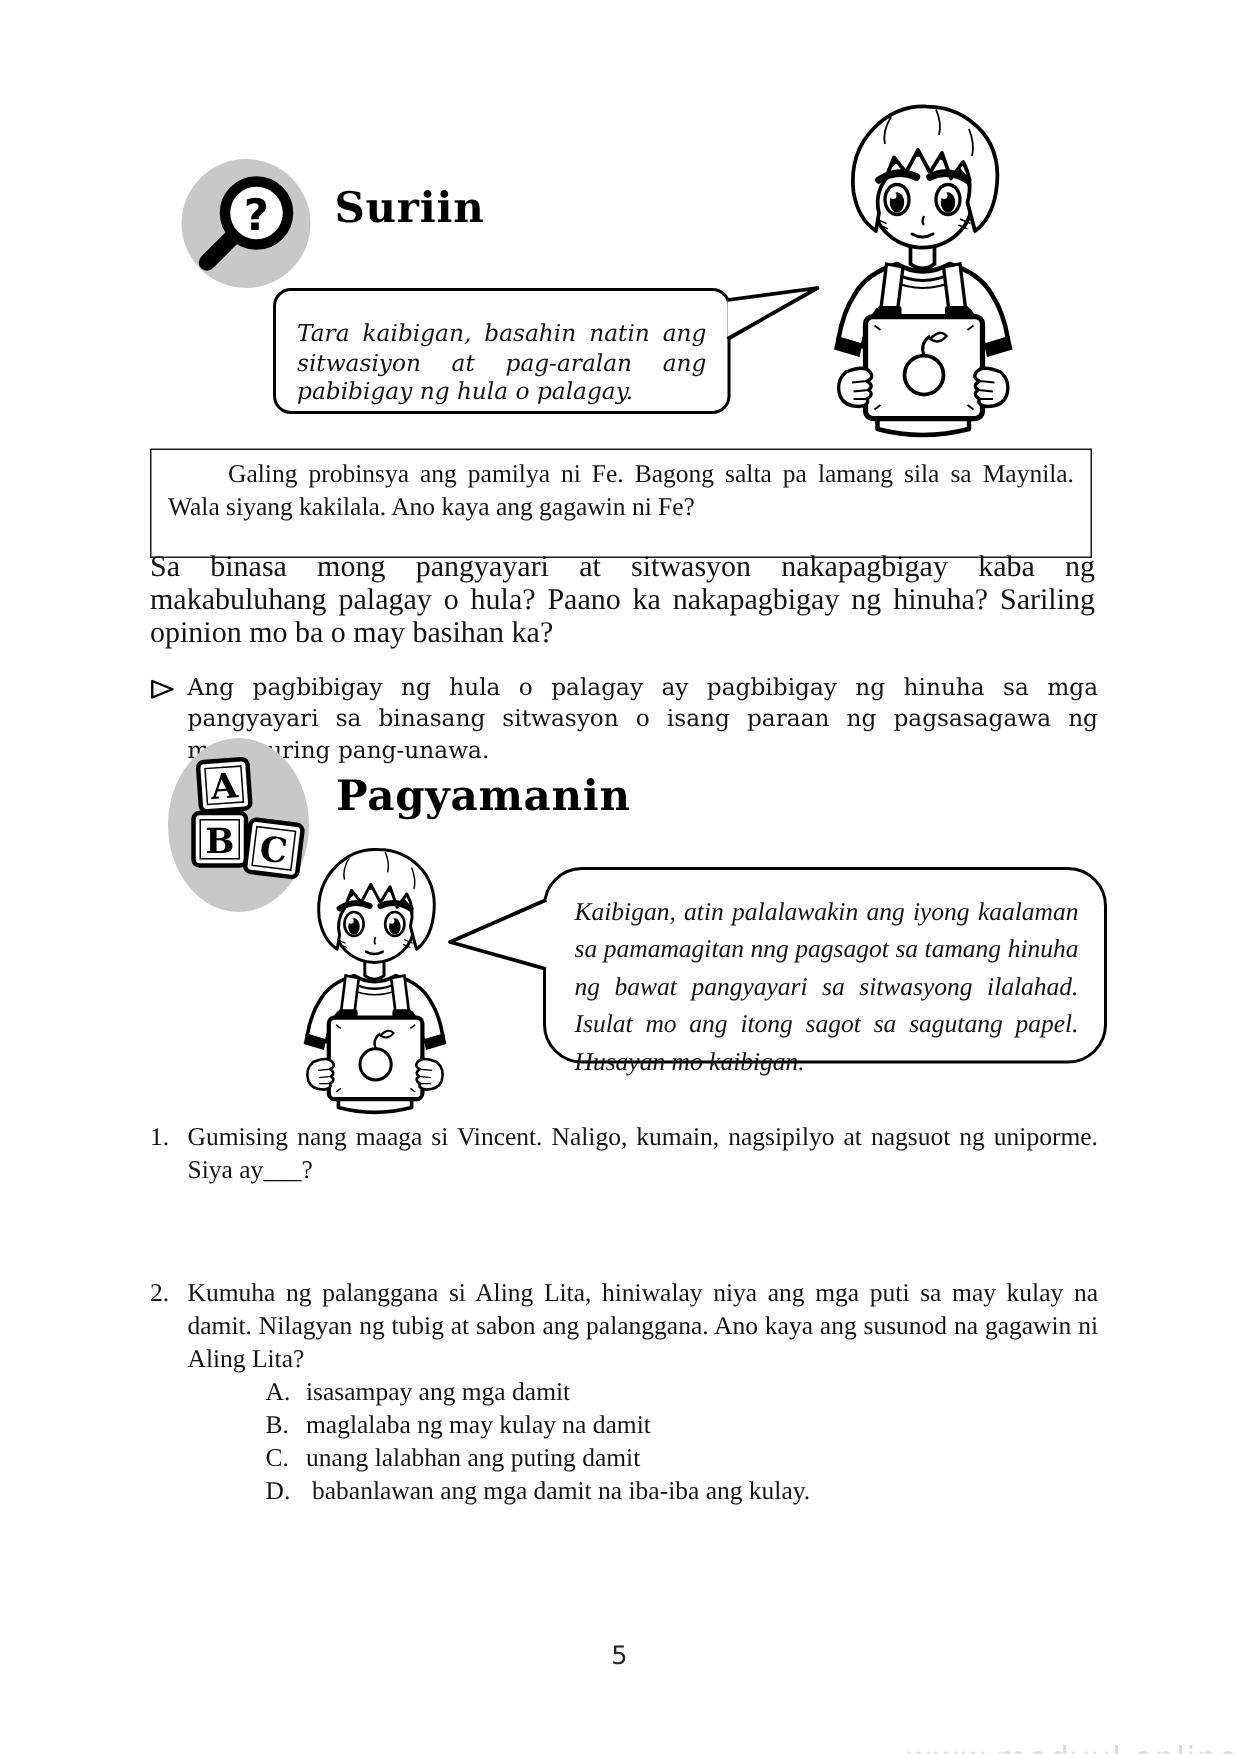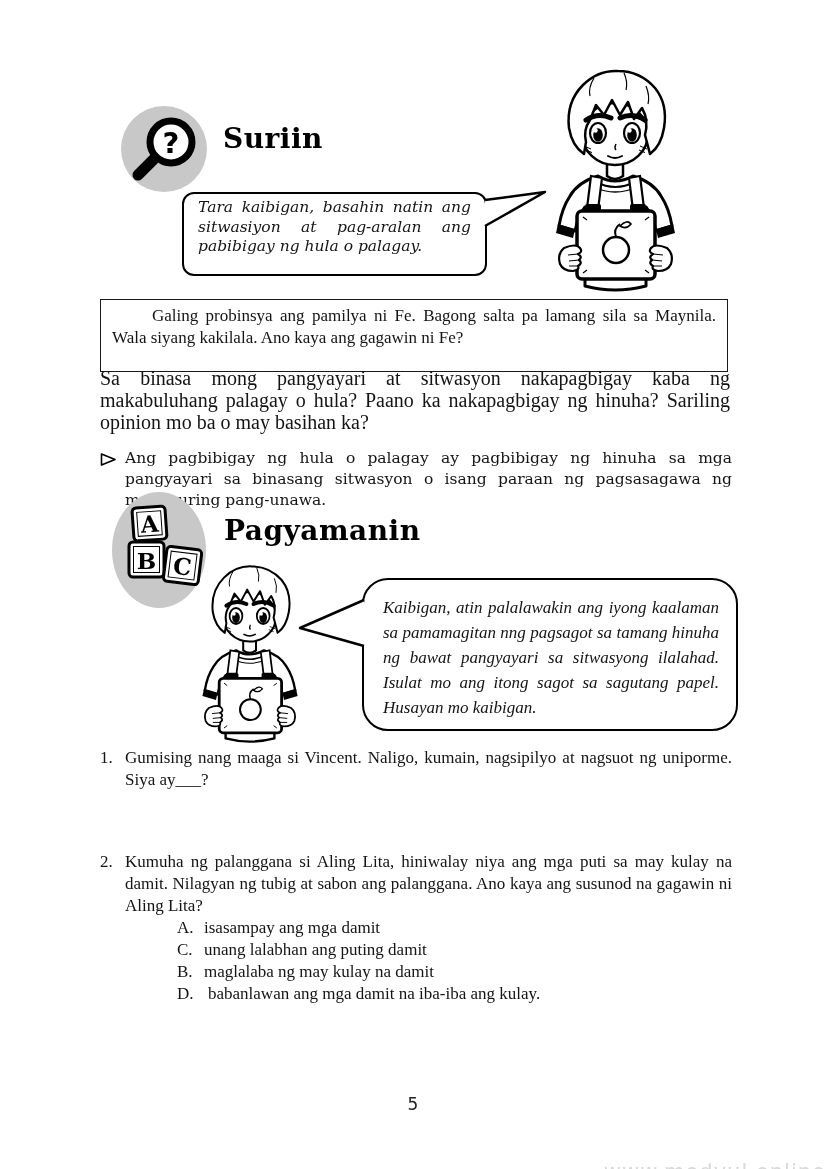--- a/index.html
+++ b/index.html
@@ -15,23 +15,23 @@
 
   .section-title{font-family:"DejaVu Serif",serif;font-weight:bold;
                  font-size:28px;line-height:34px;color:#000000;
                  letter-spacing:.5px;text-align:right;}
   .suriin-title{left:223px;top:122px;}
   .pagyamanin-title{left:224px;top:514px;}
 
   
   .bubble{background:#fff;border:2px solid #000;box-sizing:border-box;z-index:2;}
   .bubble-1{left:182px;top:192px;width:305px;height:84px;border-radius:12px;
-            padding:4px 14px;font-family:"DejaVu Serif",serif;font-style:italic;
+            padding:19px 14px;font-family:"DejaVu Serif",serif;font-style:italic;
             font-size:15.5px;line-height:19.5px;text-align:justify;}
-  .bubble-2{left:362px;top:578px;width:376px;height:153px;border-radius:26px;
+  .bubble-2{left:362px;top:578px;width:376px;height:131px;border-radius:26px;
             padding:15px 17px 12px 19px;font-style:italic;font-size:17px;
             line-height:25px;text-align:justify;}
   .tail{z-index:3;}
 
   .character{z-index:1;}
 
   
   .situation-box{left:100px;top:299px;width:628px;box-sizing:border-box;
                  border:1.5px solid #1a1a1a;padding:5px 11px 22px 11px;}
   .situation-box p{margin:0;font-size:17px;line-height:22px;text-align:justify;
@@ -187,24 +187,24 @@
 </div>
 
 <div class="abs question q2">
   <div class="q-number">2.</div>
   <div class="q-body">Kumuha ng palanggana si Aling Lita, hiniwalay niya ang mga puti sa may kulay na damit. Nilagyan ng tubig at sabon ang palanggana. Ano kaya ang susunod na gagawin ni Aling Lita?</div>
   <div class="options">
     <div>
       <span class="opt-label">A.</span><span>isasampay ang mga damit</span>
     </div>
     <div>
+      <span class="opt-label">B.</span><span>maglalaba ng may kulay na damit</span>
+    </div>
+    <div>
       <span class="opt-label">C.</span><span>unang lalabhan ang puting damit</span>
-    </div>
-    <div>
-      <span class="opt-label">B.</span><span>maglalaba ng may kulay na damit</span>
     </div>
     <div>
       <span class="opt-label" style="width:31px;">D.</span><span>babanlawan ang mga damit na iba-iba ang kulay.</span>
     </div>
   </div>
 </div>
 
 <div class="abs page-number">5</div>
 <div class="abs watermark">www.modyul.online</div>
 

